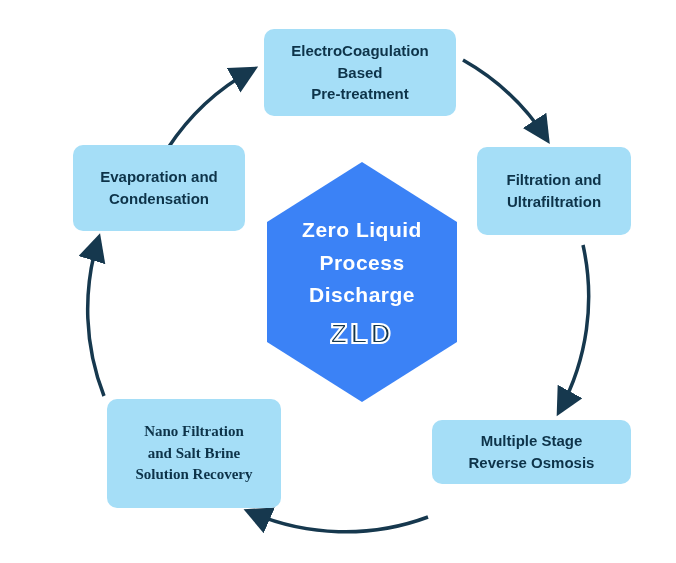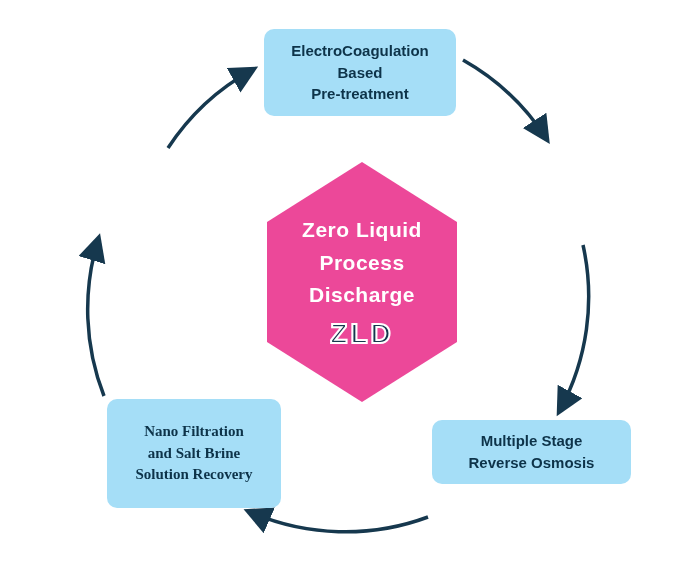--- a/index.html
+++ b/index.html
@@ -26,21 +26,21 @@
     box-sizing:border-box;
     padding:6px 24px;
   }
   #node-pretreatment{left:264px;top:29px;width:192px;height:87px;}
   #node-filtration{left:477px;top:147px;width:154px;height:88px;}
   #node-reverse-osmosis{left:432px;top:420px;width:199px;height:64px;}
   #node-nano{left:107px;top:399px;width:174px;height:109px;font-family:Liberation Serif, serif;}
   #node-evaporation{left:73px;top:145px;width:172px;height:86px;}
   #center-hexagon{
     position:absolute;left:267px;top:162px;width:190px;height:240px;
-    background:#ec4899;
+    background:#3b82f6;
     clip-path:polygon(50% 0,100% 25%,100% 75%,50% 100%,0 75%,0 25%);
     display:flex;flex-direction:column;align-items:center;justify-content:center;
     text-align:center;
   }
   .center-line{
     color:#ffffff;font-weight:bold;font-size:21px;line-height:1.55;
     letter-spacing:0.5px;
   }
   .center-acronym{
     margin-top:6px;
@@ -64,28 +64,32 @@
     <path class="arrow-path" d="M 463 60 A 238 238 0 0 1 546 138" marker-end="url(#arrowhead)"></path>
     <path class="arrow-path" d="M 583 245 A 238 238 0 0 1 560 410" marker-end="url(#arrowhead)"></path>
     <path class="arrow-path" d="M 428 517 A 238 238 0 0 1 250 512" marker-end="url(#arrowhead)"></path>
     <path class="arrow-path" d="M 104 396 A 238 238 0 0 1 98 240" marker-end="url(#arrowhead)"></path>
   </svg>
 
   <div class="node" id="node-pretreatment">ElectroCoagulation
 Based
 Pre-treatment</div>
 
+  <div class="node" id="node-filtration">Filtration and
+Ultrafiltration</div>
 
   <div class="node" id="node-reverse-osmosis">Multiple Stage
 Reverse Osmosis</div>
 
   <div class="node" id="node-nano">Nano Filtration
 and Salt Brine
 Solution Recovery</div>
 
+  <div class="node" id="node-evaporation">Evaporation and
+Condensation</div>
 
   <div id="center-hexagon">
     <div class="center-line">Zero Liquid</div>
     <div class="center-line">Process</div>
     <div class="center-line">Discharge</div>
     <div class="center-acronym">ZLD</div>
   </div>
 
 </div>
 

